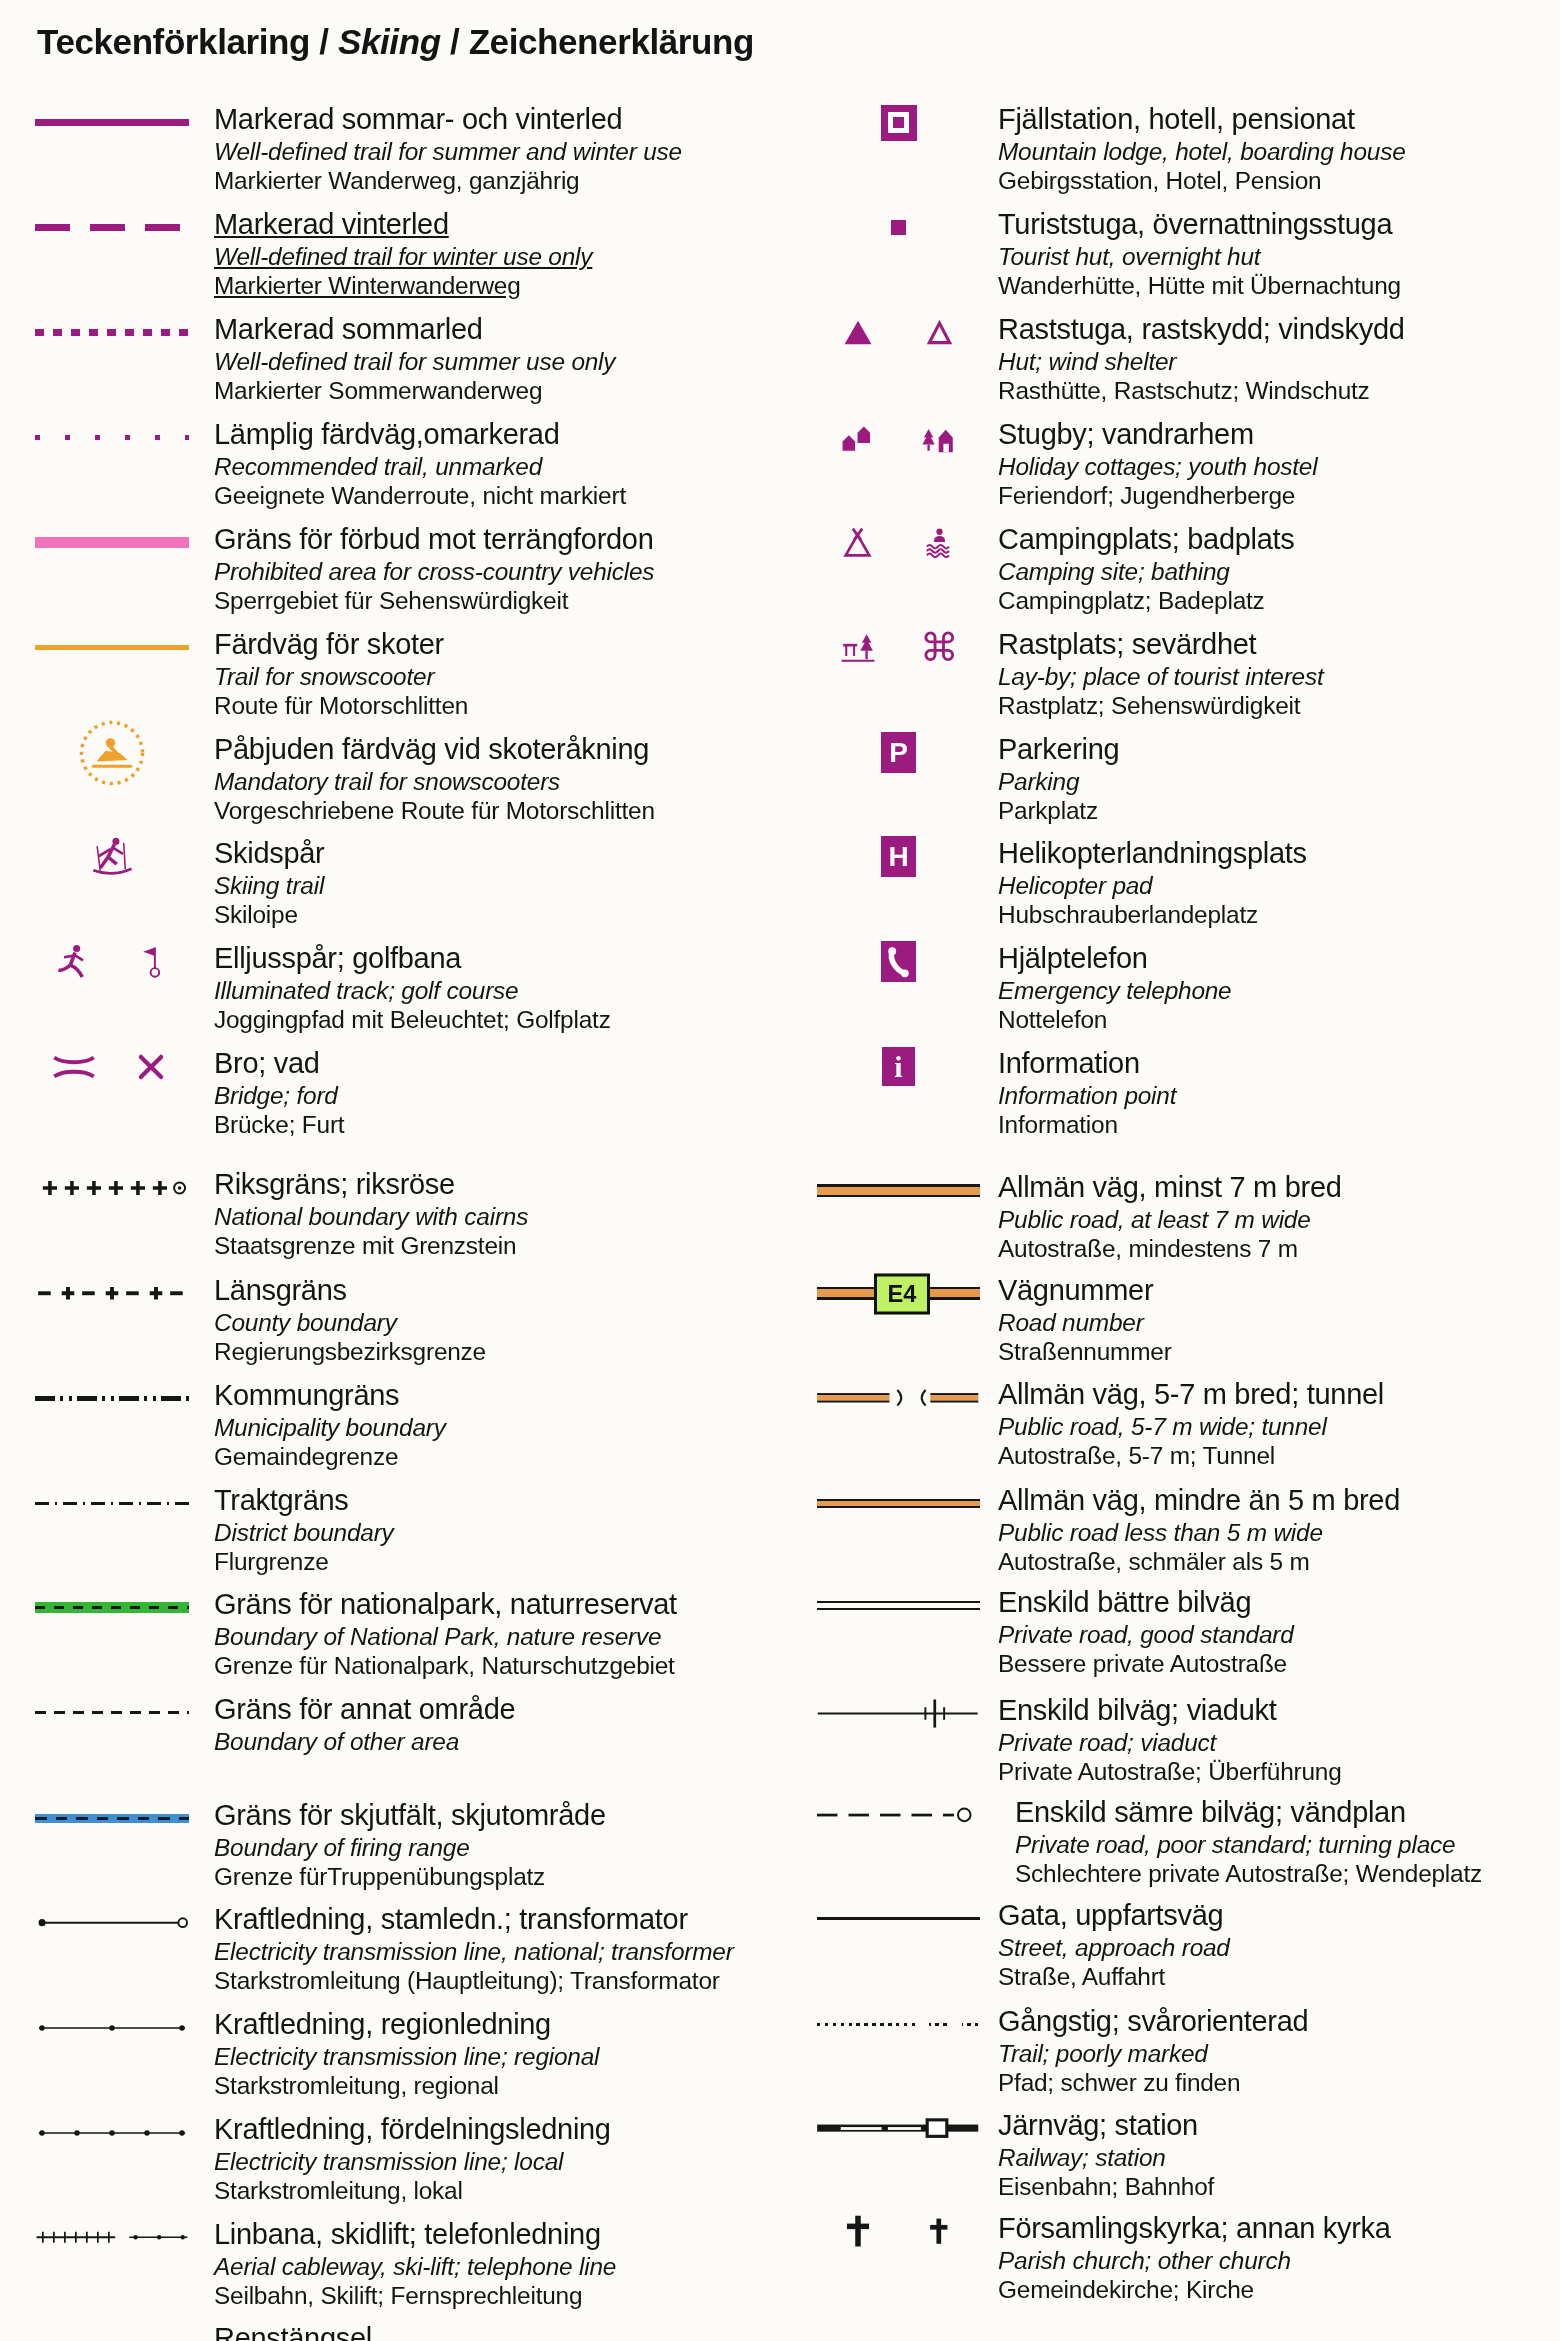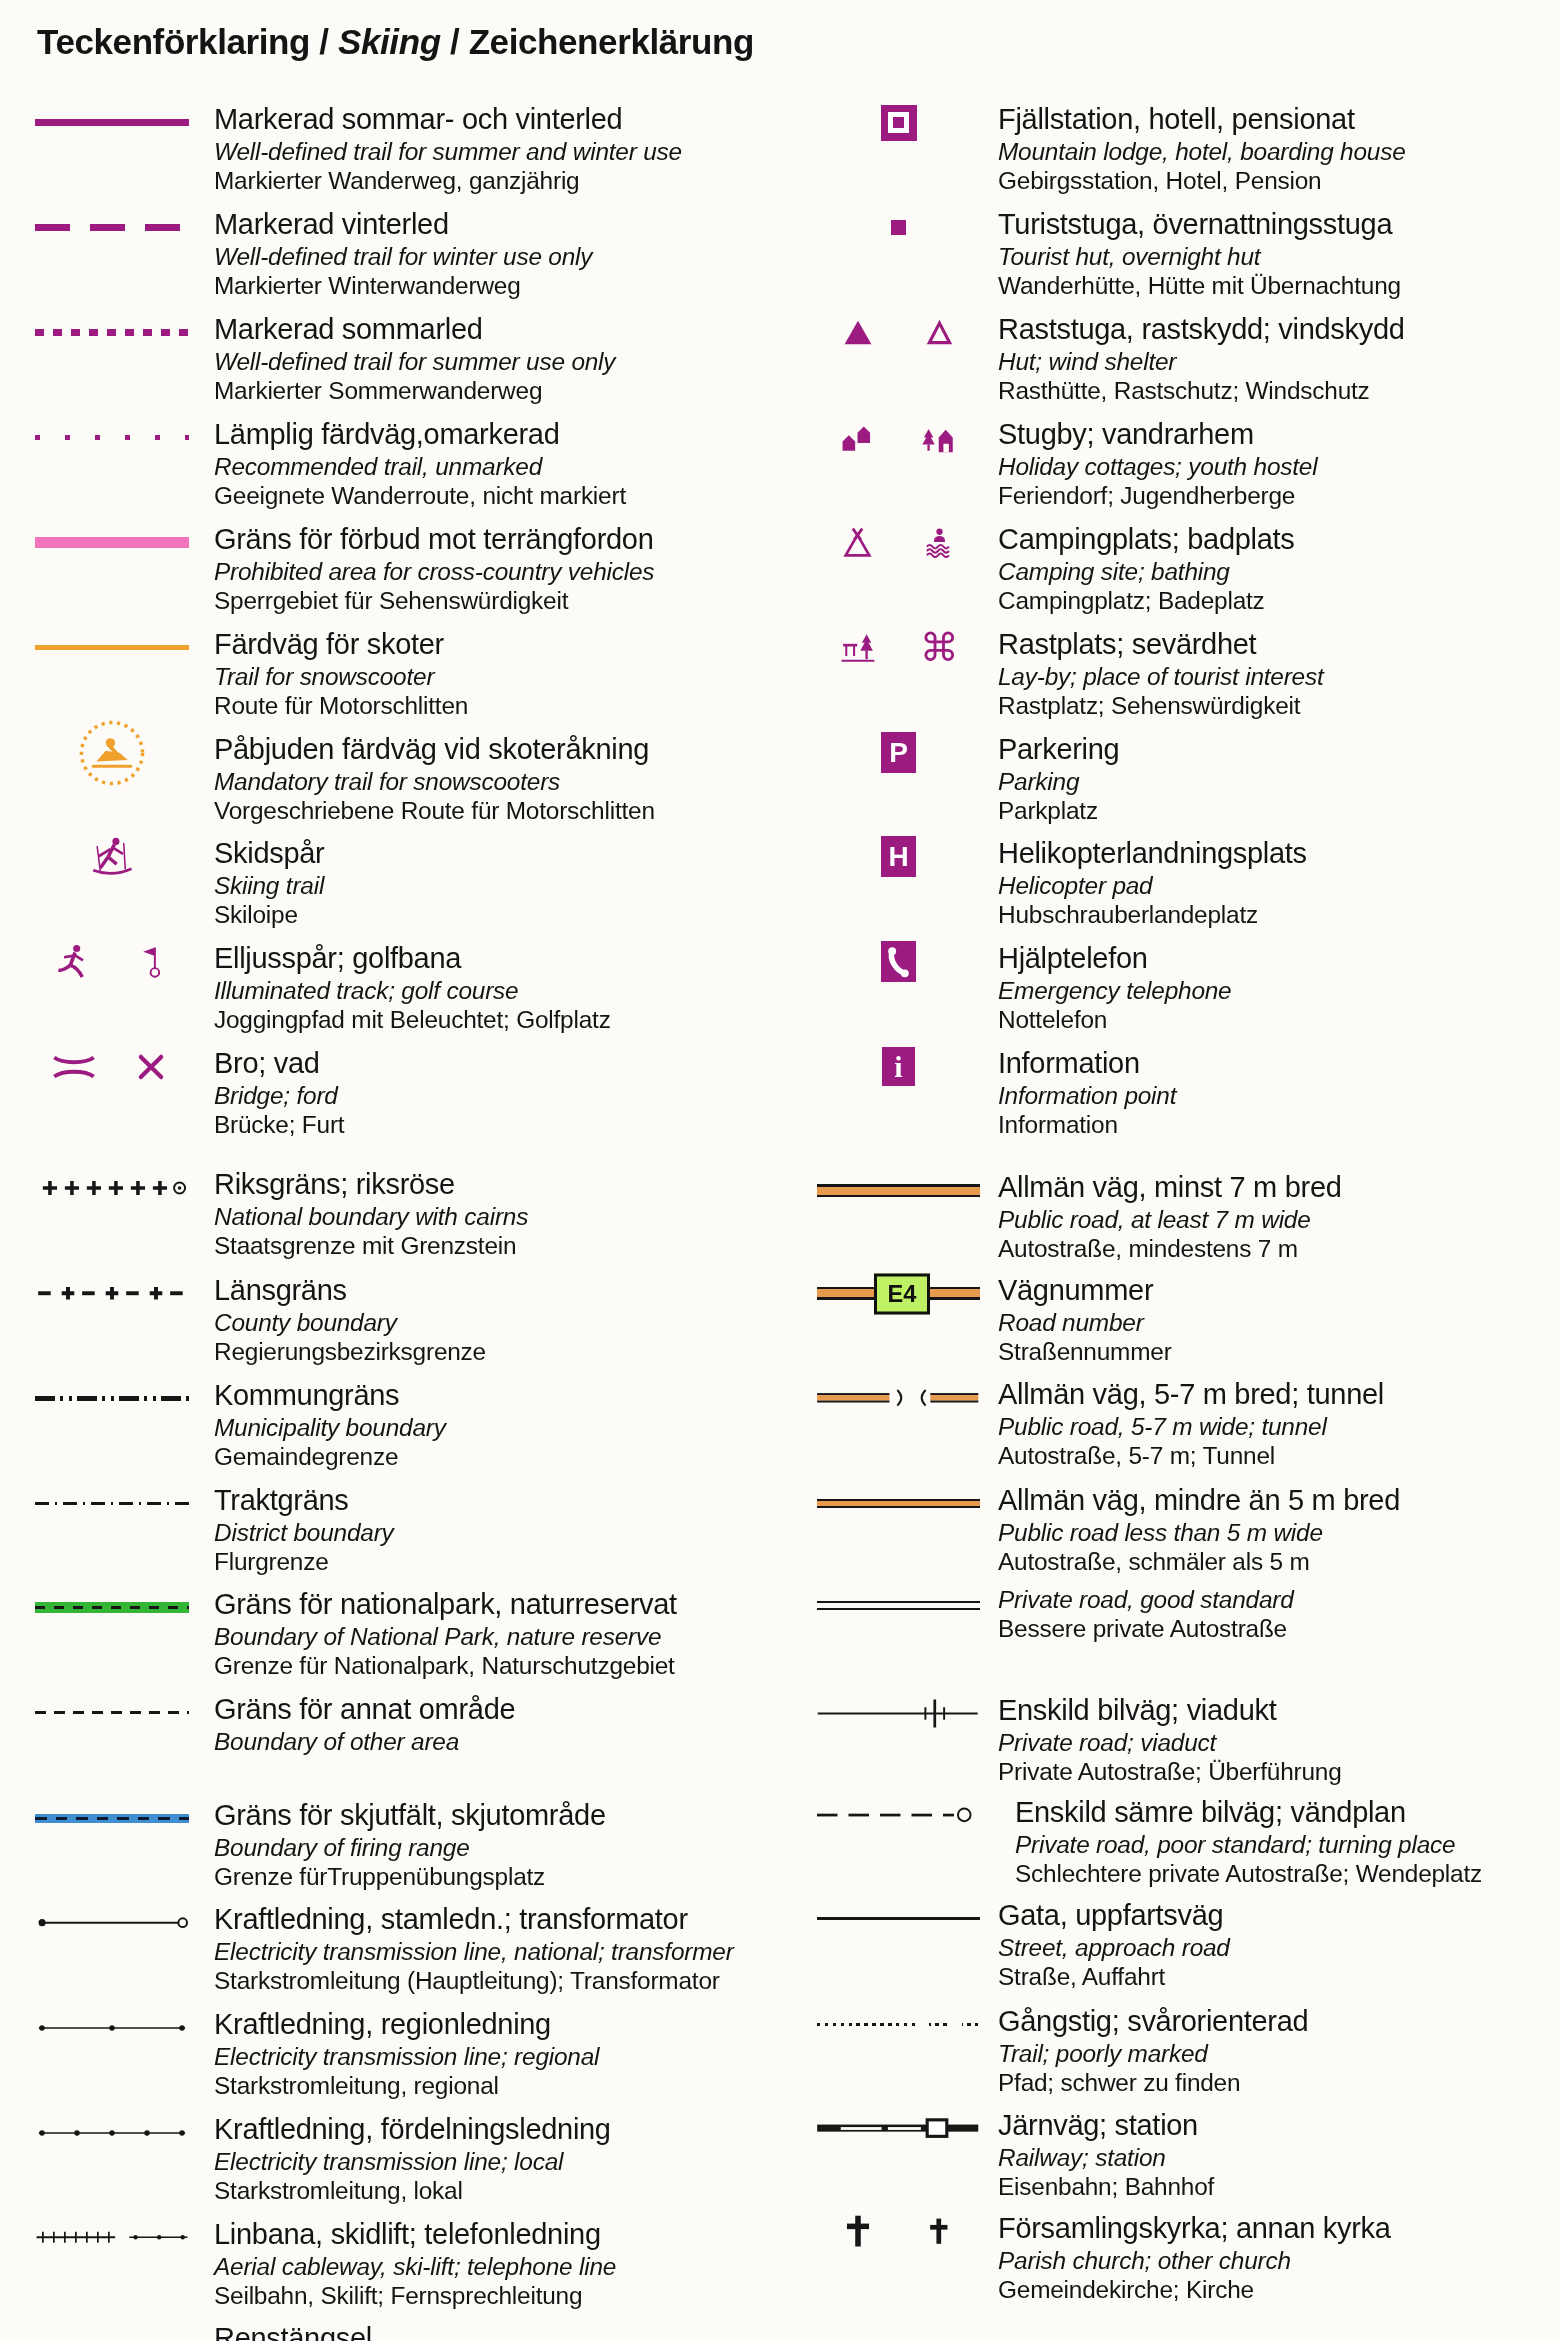--- a/index.html
+++ b/index.html
@@ -56,21 +56,21 @@
         <div class="texts" style="left: 214px;">
           <div class="sv">Markerad sommar- och vinterled</div>
           <div class="en">Well-defined trail for summer and winter use</div>
           <div class="de">Markierter Wanderweg, ganzjährig</div>
         </div>
       </div>
       <div class="entry" style="top: 210px; left: 0px;">
         <div class="sym" style="left: 35px; width: 154px;">
           <div class="full" style="height:7px;background:repeating-linear-gradient(90deg,#9c1b80 0 35px,transparent 35px 55px)"></div>
         </div>
-        <div class="texts" style="left: 214px;">
+        <div class="texts" style="left: 214px; text-decoration: underline;">
           <div class="sv">Markerad vinterled</div>
           <div class="en">Well-defined trail for winter use only</div>
           <div class="de">Markierter Winterwanderweg</div>
         </div>
       </div>
       <div class="entry" style="top: 315px; left: 0px;">
         <div class="sym" style="left: 35px; width: 154px;">
           <div class="full" style="height:7px;background:repeating-linear-gradient(90deg,#9c1b80 0 8.7px,transparent 8.7px 18px)"></div>
         </div>
         <div class="texts" style="left: 214px;">
@@ -596,20 +596,21 @@
           <div class="sv">Allmän väg, mindre än 5 m bred</div>
           <div class="en">Public road less than 5 m wide</div>
           <div class="de">Autostraße, schmäler als 5 m</div>
         </div>
       </div>
       <div class="entry" style="top: 1588px; left: 0px;">
         <div class="sym" style="left: 817px; width: 163px;">
           <div class="full" style="height:9.4px;background:linear-gradient(#161616 0 2.4px,transparent 2.4px 7px,#161616 7px 9.4px)"></div>
         </div>
         <div class="texts" style="left: 998px;">
+          <div class="sv">Enskild bättre bilväg</div>
           <div class="en">Private road, good standard</div>
           <div class="de">Bessere private Autostraße</div>
         </div>
       </div>
       <div class="entry" style="top: 1696px; left: 0px;">
         <div class="sym" style="left: 817px; width: 163px;">
           <svg class="full" width="163" height="39" viewBox="0 0 207 50">
     <path d="M0 25 H205" stroke="#161616" stroke-width="2.5"></path>
     <path d="M150 7 V43" stroke="#161616" stroke-width="3.5"></path>
     <path d="M138 17 V33 M162 17 V33" stroke="#161616" stroke-width="2.5"></path>

